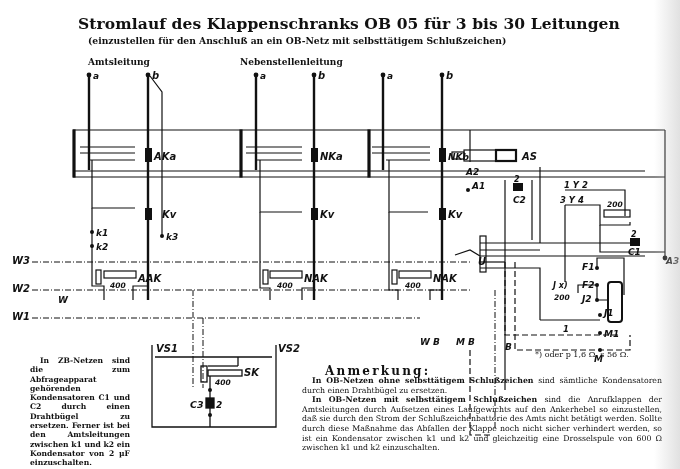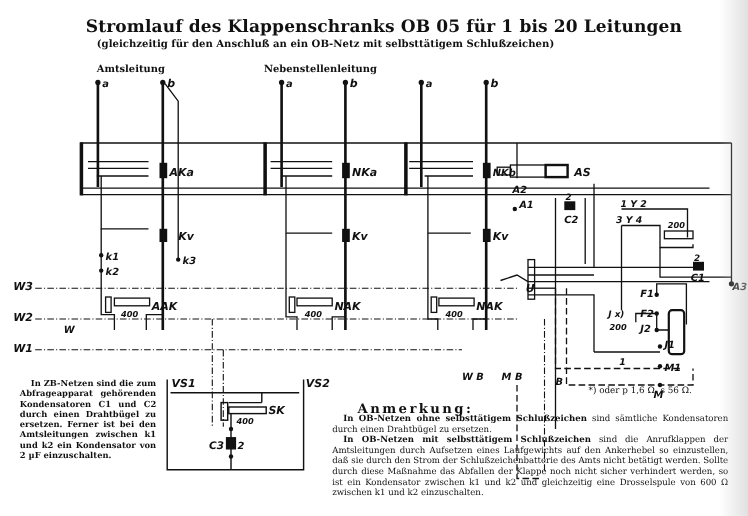--- a/index.html
+++ b/index.html
@@ -3,33 +3,33 @@
 <meta charset="utf-8">
 <style>
   html, body { margin:0; padding:0; }
   body { width:680px; height:469px; background:#ffffff; position:relative; overflow:hidden; font-family:"DejaVu Serif", serif; color:#111; }
   .title { position:absolute; left:78px; top:14px; font-family:"DejaVu Serif", serif; font-weight:bold; font-size:15.5px; letter-spacing:0.1px; }
   .subtitle { position:absolute; left:88px; top:35px; font-family:"DejaVu Serif", serif; font-weight:bold; font-size:9.2px; }
   svg#diagram { position:absolute; left:0; top:0; }
   .lbl { font-family:"DejaVu Sans", sans-serif; font-style:italic; font-weight:bold; fill:#111; }
   .hdr { font-family:"DejaVu Serif", serif; font-weight:bold; fill:#111; }
   .note-left { position:absolute; left:18px; top:344px; width:124px; font-family:"DejaVu Serif", serif; font-size:7.6px; line-height:9.3px; text-align:justify; font-weight:bold; }
-  .note-left p { margin:0; text-indent:10px; }
+  .note-left p { margin:12px; text-indent:10px; }
   .footnote { position:absolute; left:535px; top:350px; font-family:"DejaVu Serif", serif; font-size:8px; }
   .anm-head { position:absolute; left:325px; top:364px; font-family:"DejaVu Serif", serif; font-weight:bold; font-size:12px; letter-spacing:2.2px; }
   .anm { position:absolute; left:302px; top:376px; width:360px; font-family:"DejaVu Serif", serif; font-size:7.8px; line-height:9.6px; text-align:justify; }
   .anm p { margin:0; text-indent:10px; }
   .anm b { font-weight:bold; }
   .shade { position:absolute; right:0; top:0; width:26px; height:469px; background:linear-gradient(to right, rgba(255,255,255,0), rgba(200,200,200,0.55)); }
 </style>
 </head>
 <body>
 
-<div class="title">Stromlauf des Klappenschranks OB 05 für 1 bis 20 Leitungen</div>
-<div class="subtitle">(gleichzeitig für den Anschluß an ein OB-Netz mit selbsttätigem Schlußzeichen)</div>
+<div class="title">Stromlauf des Klappenschranks OB 05 für 3 bis 30 Leitungen</div>
+<div class="subtitle">(einzustellen für den Anschluß an ein OB-Netz mit selbsttätigem Schlußzeichen)</div>
 
 <svg id="diagram" width="680" height="469" viewBox="0 0 680 469">
   <g stroke="#111" fill="none" stroke-width="1.2">
 
     <line x1="73" y1="130" x2="470" y2="130"></line>
     <line x1="470" y1="130" x2="470" y2="162"></line>
     <line x1="73" y1="177" x2="665" y2="177"></line>
     <line x1="73" y1="171" x2="645" y2="171"></line>
     <line x1="665" y1="130" x2="665" y2="258"></line>
     <line x1="470" y1="130" x2="665" y2="130"></line>

